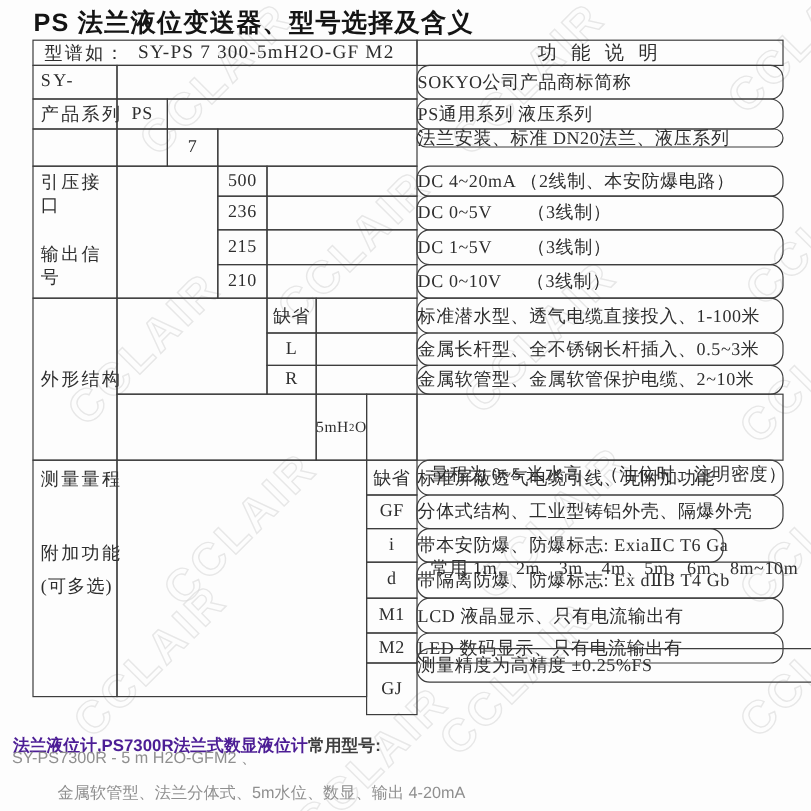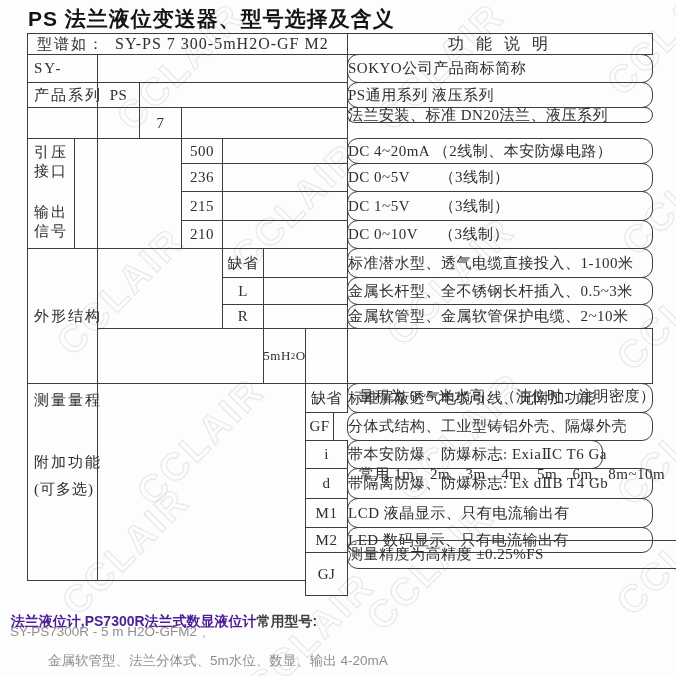--- a/index.html
+++ b/index.html
@@ -86,21 +86,21 @@
 <div class="cell code" style="left:97px;top:82px;width:43px;height:26px">PS</div>
 <div class="cell" style="left:139px;top:82px;width:209px;height:26px"></div>
 <div class="cell desc" style="left:347px;top:82px;width:306px;height:26px">PS通用系列 液压系列</div>
 
 <div class="cell" style="left:27px;top:107px;width:71px;height:32px"></div>
 <div class="cell" style="left:97px;top:107px;width:43px;height:32px"></div>
 <div class="cell code" style="left:139px;top:107px;width:43px;height:32px">7</div>
 <div class="cell" style="left:181px;top:107px;width:167px;height:32px"></div>
 <div class="cell desc" style="left:347px;top:107px;width:306px;height:16px">法兰安装、标准 DN20法兰、液压系列</div>
 
-<div class="cell label-split" style="left:27px;top:138px;width:48px;height:111px">
+<div class="cell label-split" style="left:27px;top:138px;width:71px;height:111px">
   <span>引压接口</span>
   <span>输出信号</span>
 </div>
 <div class="cell" style="left:97px;top:138px;width:85px;height:111px"></div>
 
 <div class="cell code" style="left:181px;top:138px;width:42px;height:26px">500</div>
 <div class="cell" style="left:222px;top:138px;width:126px;height:26px"></div>
 <div class="cell desc" style="left:347px;top:138px;width:306px;height:26px">DC 4~20mA （2线制、本安防爆电路）</div>
 
 <div class="cell code" style="left:181px;top:163px;width:42px;height:29px">236</div>
@@ -145,21 +145,21 @@
 <div class="cell addon-label" style="left:27px;top:383px;width:71px;height:198px">
   <div class="l1">测量量程</div>
   <div class="l2">附加功能</div>
   <div class="l3">(可多选)</div>
 </div>
 <div class="cell" style="left:97px;top:383px;width:209px;height:198px"></div>
 
 <div class="cell code" style="left:305px;top:383px;width:43px;height:30px">缺省</div>
 <div class="cell desc" style="left:347px;top:383px;width:306px;height:30px">标准屏蔽透气电缆引线、无附加功能</div>
 
-<div class="cell code" style="left:305px;top:412px;width:29px;height:29px">GF</div>
+<div class="cell code" style="left:305px;top:412px;width:43px;height:29px">GF</div>
 <div class="cell desc" style="left:347px;top:412px;width:306px;height:29px">分体式结构、工业型铸铝外壳、隔爆外壳</div>
 
 <div class="cell code" style="left:305px;top:440px;width:43px;height:29px">i</div>
 <div class="cell desc" style="left:347px;top:440px;width:256px;height:29px">带本安防爆、防爆标志: ExiaⅡC T6 Ga</div>
 
 <div class="cell code" style="left:305px;top:468px;width:43px;height:31px">d</div>
 <div class="cell desc" style="left:347px;top:468px;width:306px;height:31px">带隔离防爆、防爆标志: Ex dⅡB T4 Gb</div>
 
 <div class="cell code" style="left:305px;top:498px;width:43px;height:30px">M1</div>
 <div class="cell desc" style="left:347px;top:498px;width:306px;height:30px">LCD 液晶显示、只有电流输出有</div>

